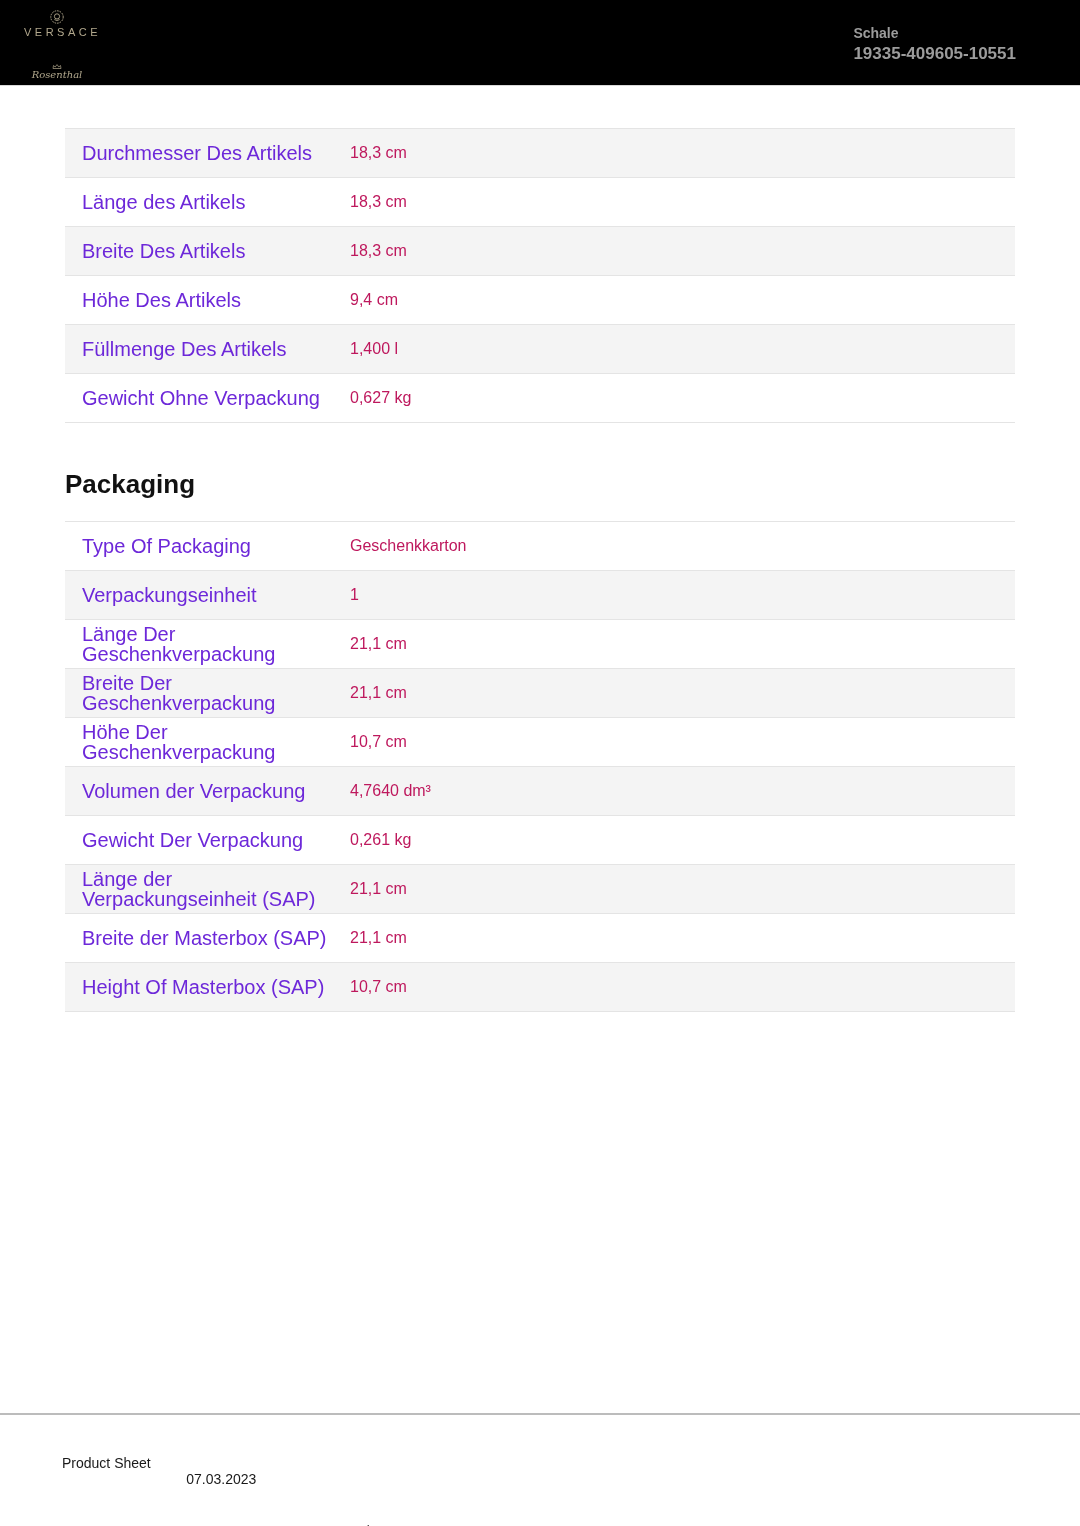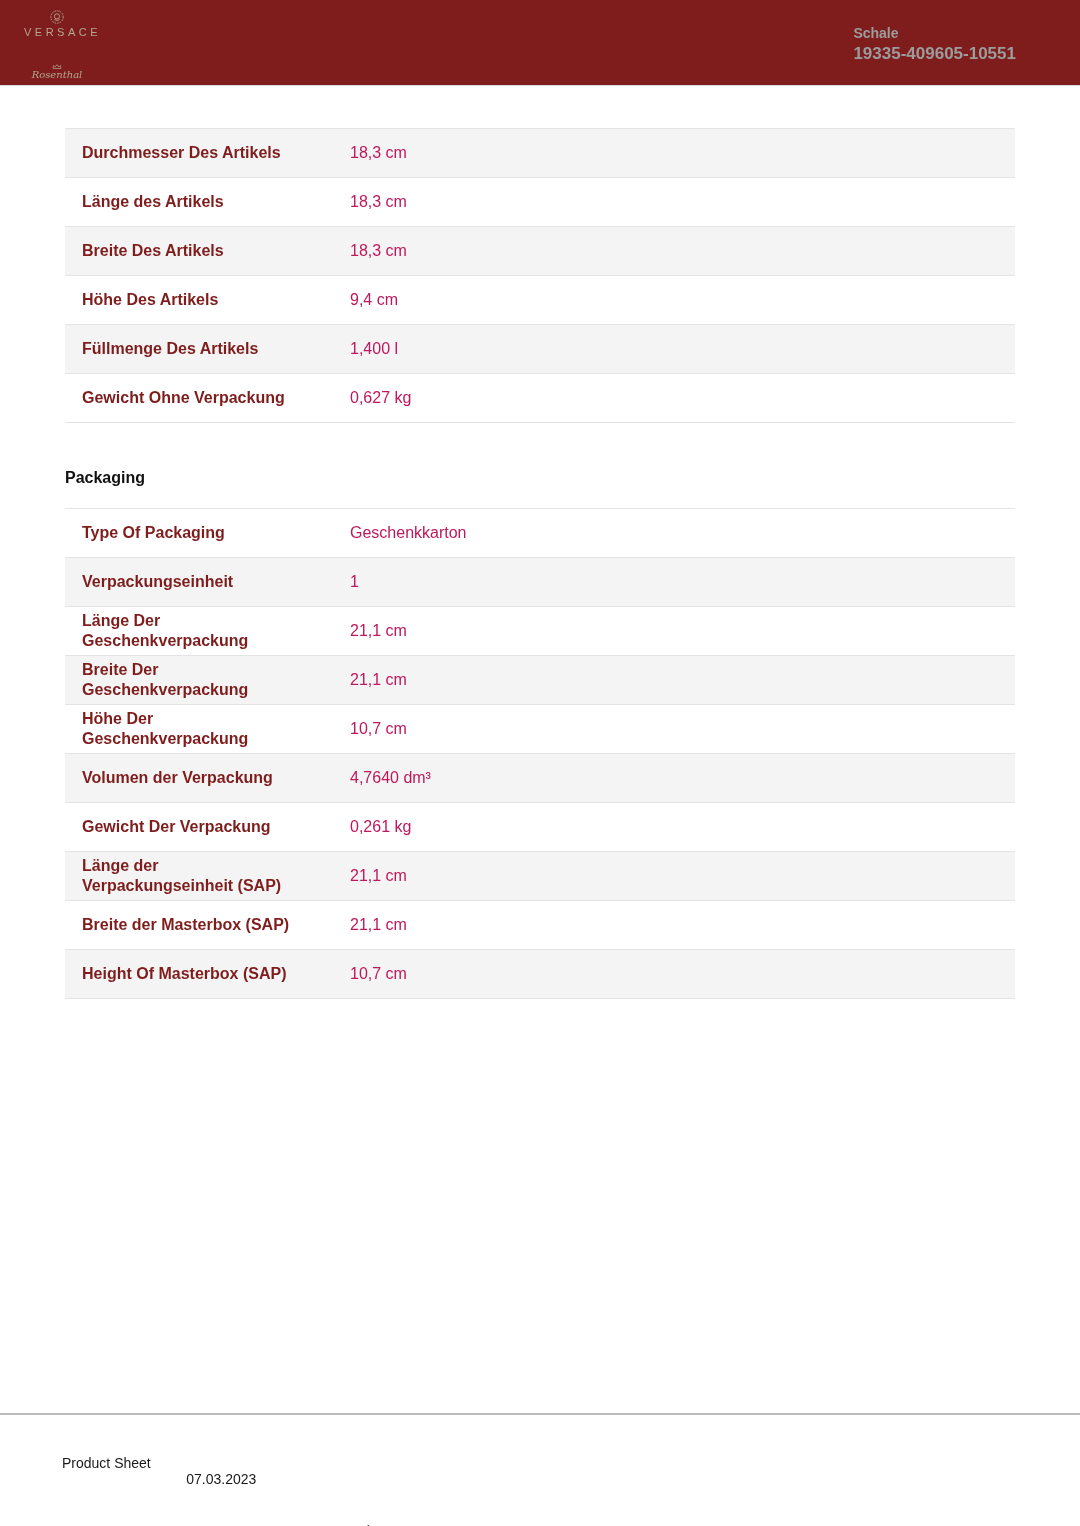--- a/index.html
+++ b/index.html
@@ -10,21 +10,21 @@
     color: #1a1a1a;
     position: relative;
     overflow: hidden;
   }
 
   
   .page-header {
     position: relative;
     height: 86px;
     border-bottom: 1px solid #d9d9d9;
-    background: #7f1d1d;
+    background: #000000;
   }
   .brand-block {
     position: absolute;
     left: 24px;
     top: 10px;
     width: 66px;
     text-align: center;
     color: #b2a88d;
   }
   .medusa { display: block; margin: 0 auto 2px auto; }
@@ -67,37 +67,37 @@
     min-height: 49px;
     border-bottom: 1px solid #e4e4e4;
     background: #ffffff;
   }
   
   .stripe-a .spec-row:nth-child(odd)  { background: #f4f4f4; }
   .stripe-b .spec-row:nth-child(even) { background: #f4f4f4; }
   .cell-label {
     width: 285px;
     padding: 4px 10px 4px 17px;
-    font-weight: 700;
-    font-size: 16px;
+    font-weight: 400;
+    font-size: 20px;
     line-height: 20px;
-    color: #7f1d1d;
+    color: #6d28d9;
     white-space: pre-line;
     flex-shrink: 0;
   }
   .cell-value {
     flex: 1;
     padding: 4px 10px 4px 0;
     font-size: 16px;
     line-height: 20px;
     color: #be185d;
   }
   .section-title {
     margin: 46px 0 21px 0;
-    font-size: 16px;
+    font-size: 26px;
     font-weight: 700;
     color: #111111;
   }
   .packaging-table { margin-top: 12px; }
 
   
   .page-footer {
     position: absolute;
     left: 0;
     right: 0;

